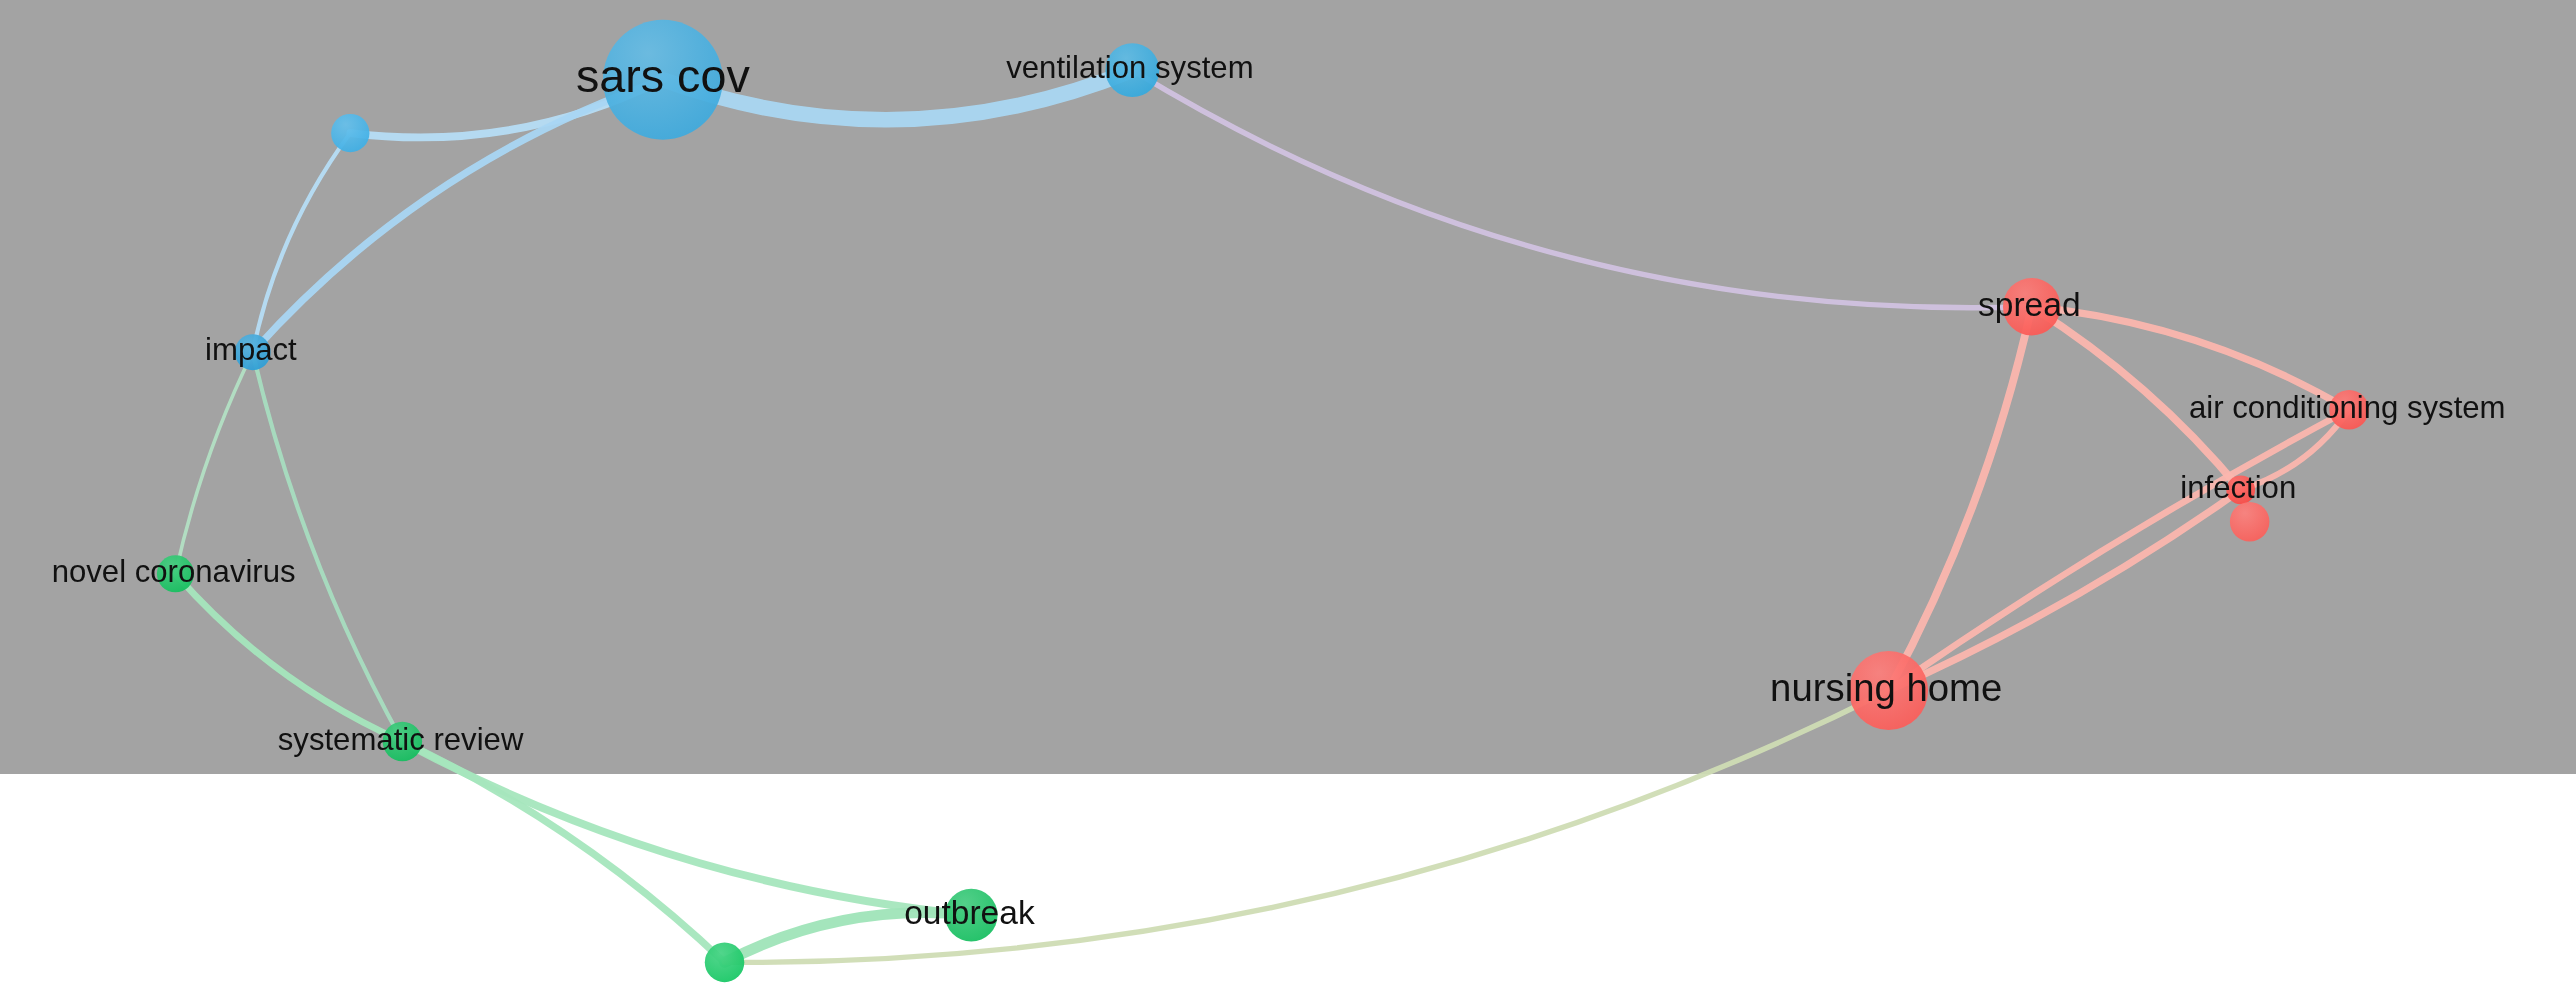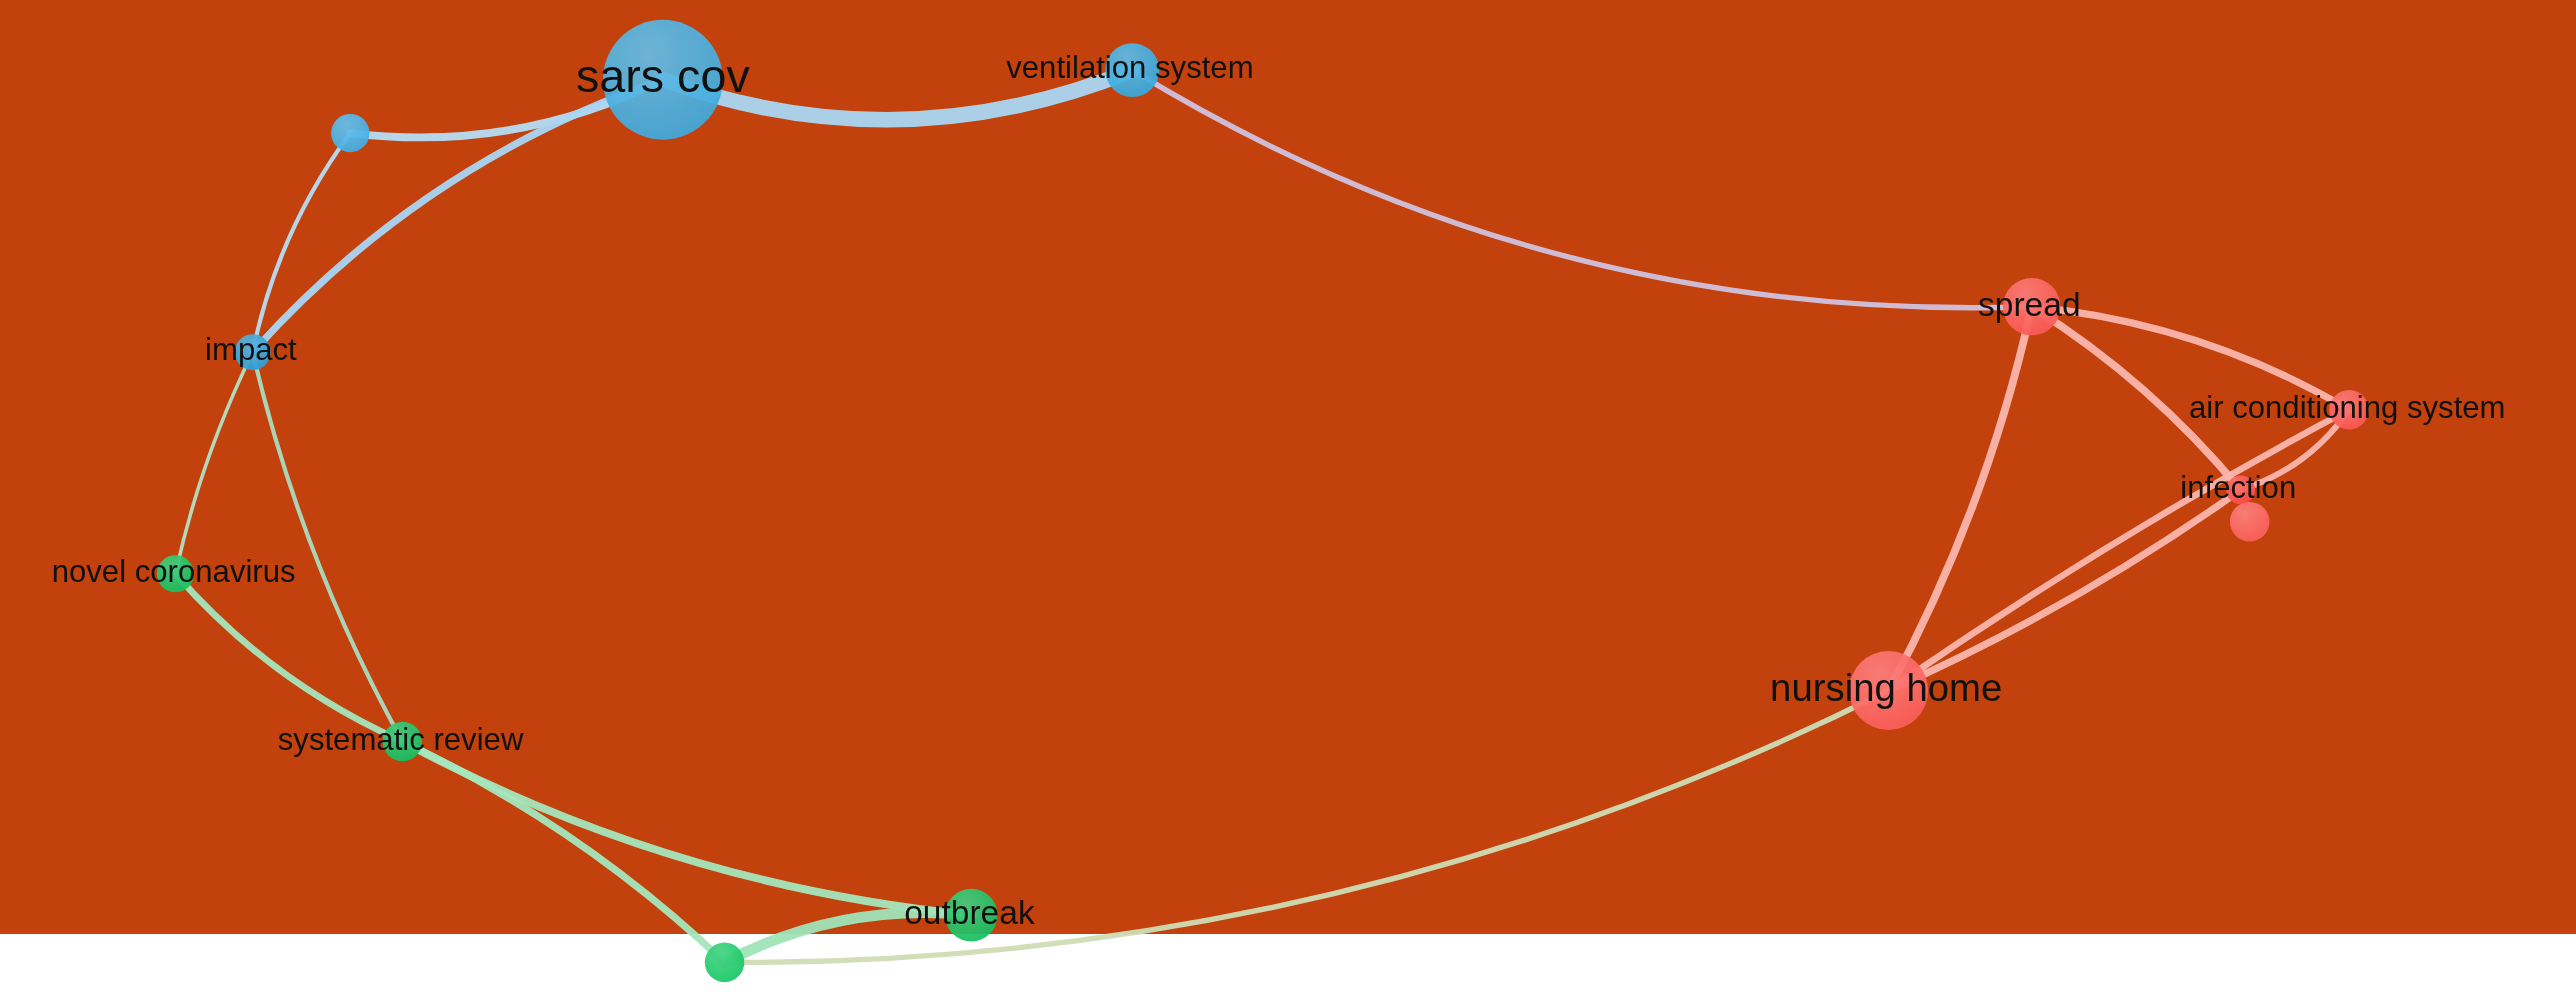--- a/index.html
+++ b/index.html
@@ -9,22 +9,22 @@
   }
   body {
     width: 2576px;
     height: 1002px;
     overflow: hidden;
     font-family: "Liberation Sans", sans-serif;
   }
   #graph-root {
     position: relative;
     width: 2576px;
-    height: 934px;
-    background: #c2410c;
+    height: 774px;
+    background: #a3a3a3;
   }
   svg.network {
     position: absolute;
     top: 0;
     left: 0;
     width: 2576px;
     height: 1002px;
     display: block;
   }
   .node-label {

